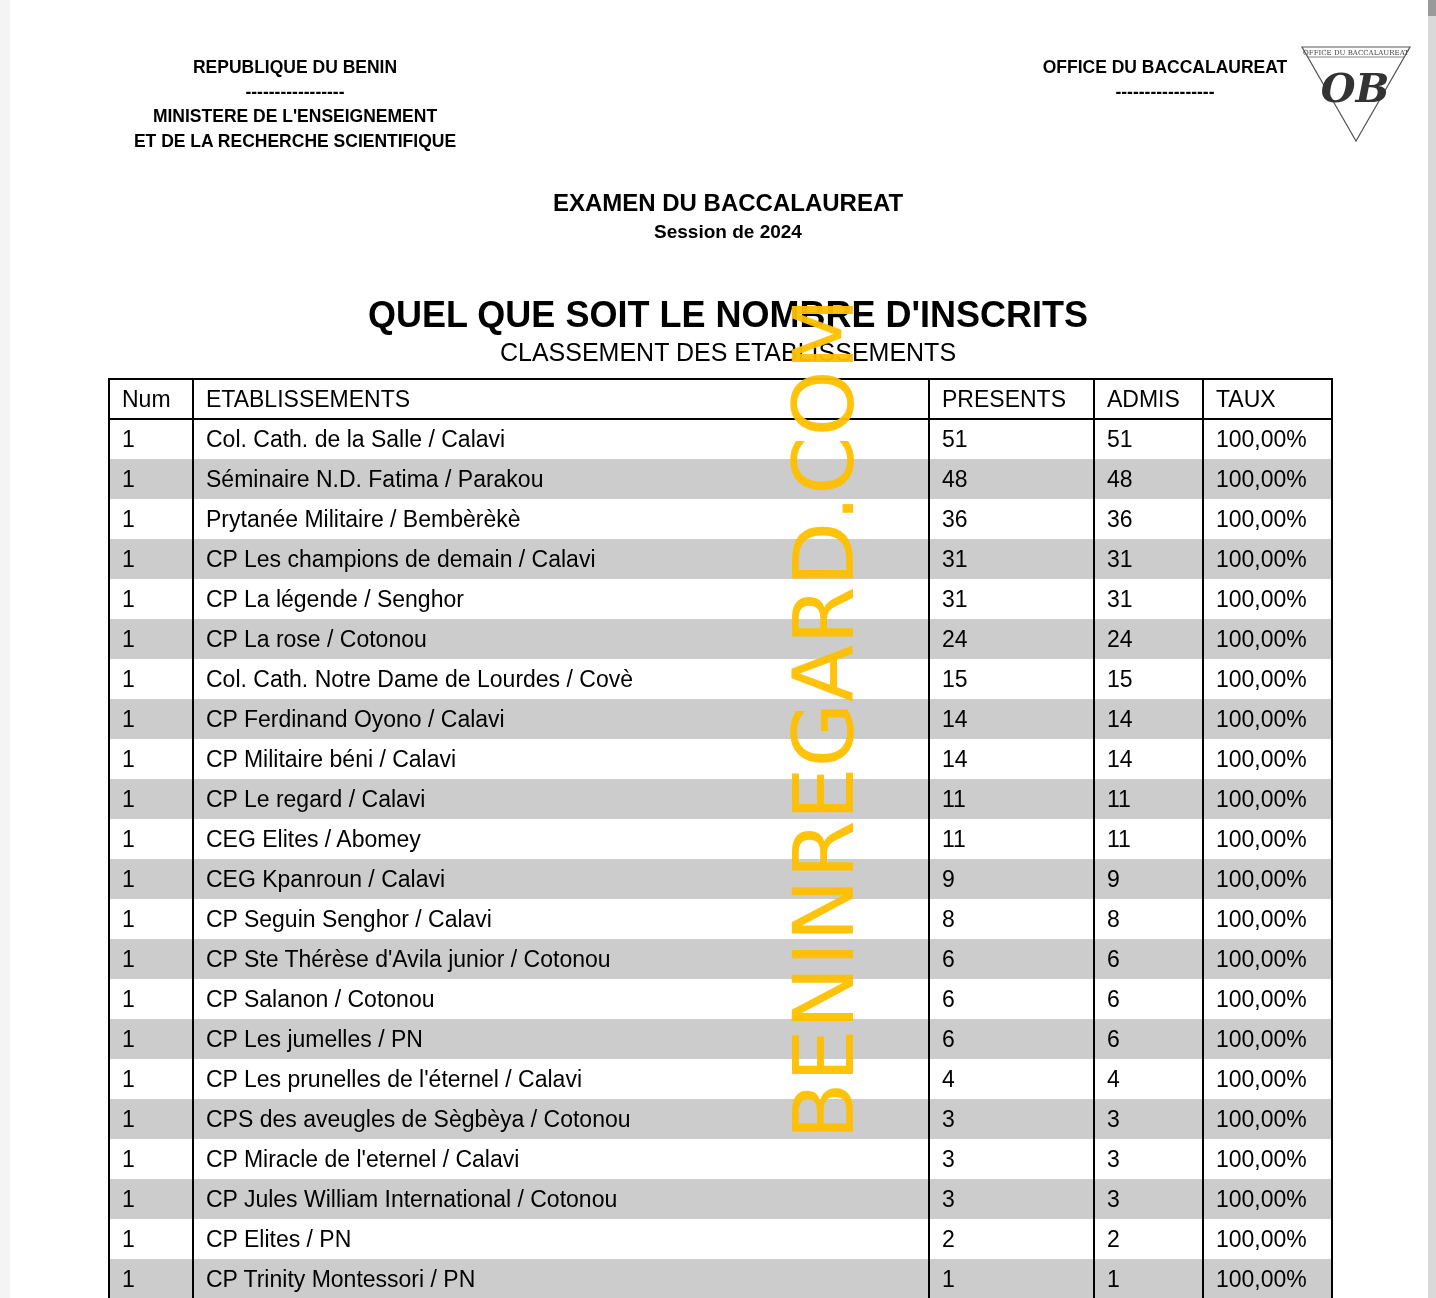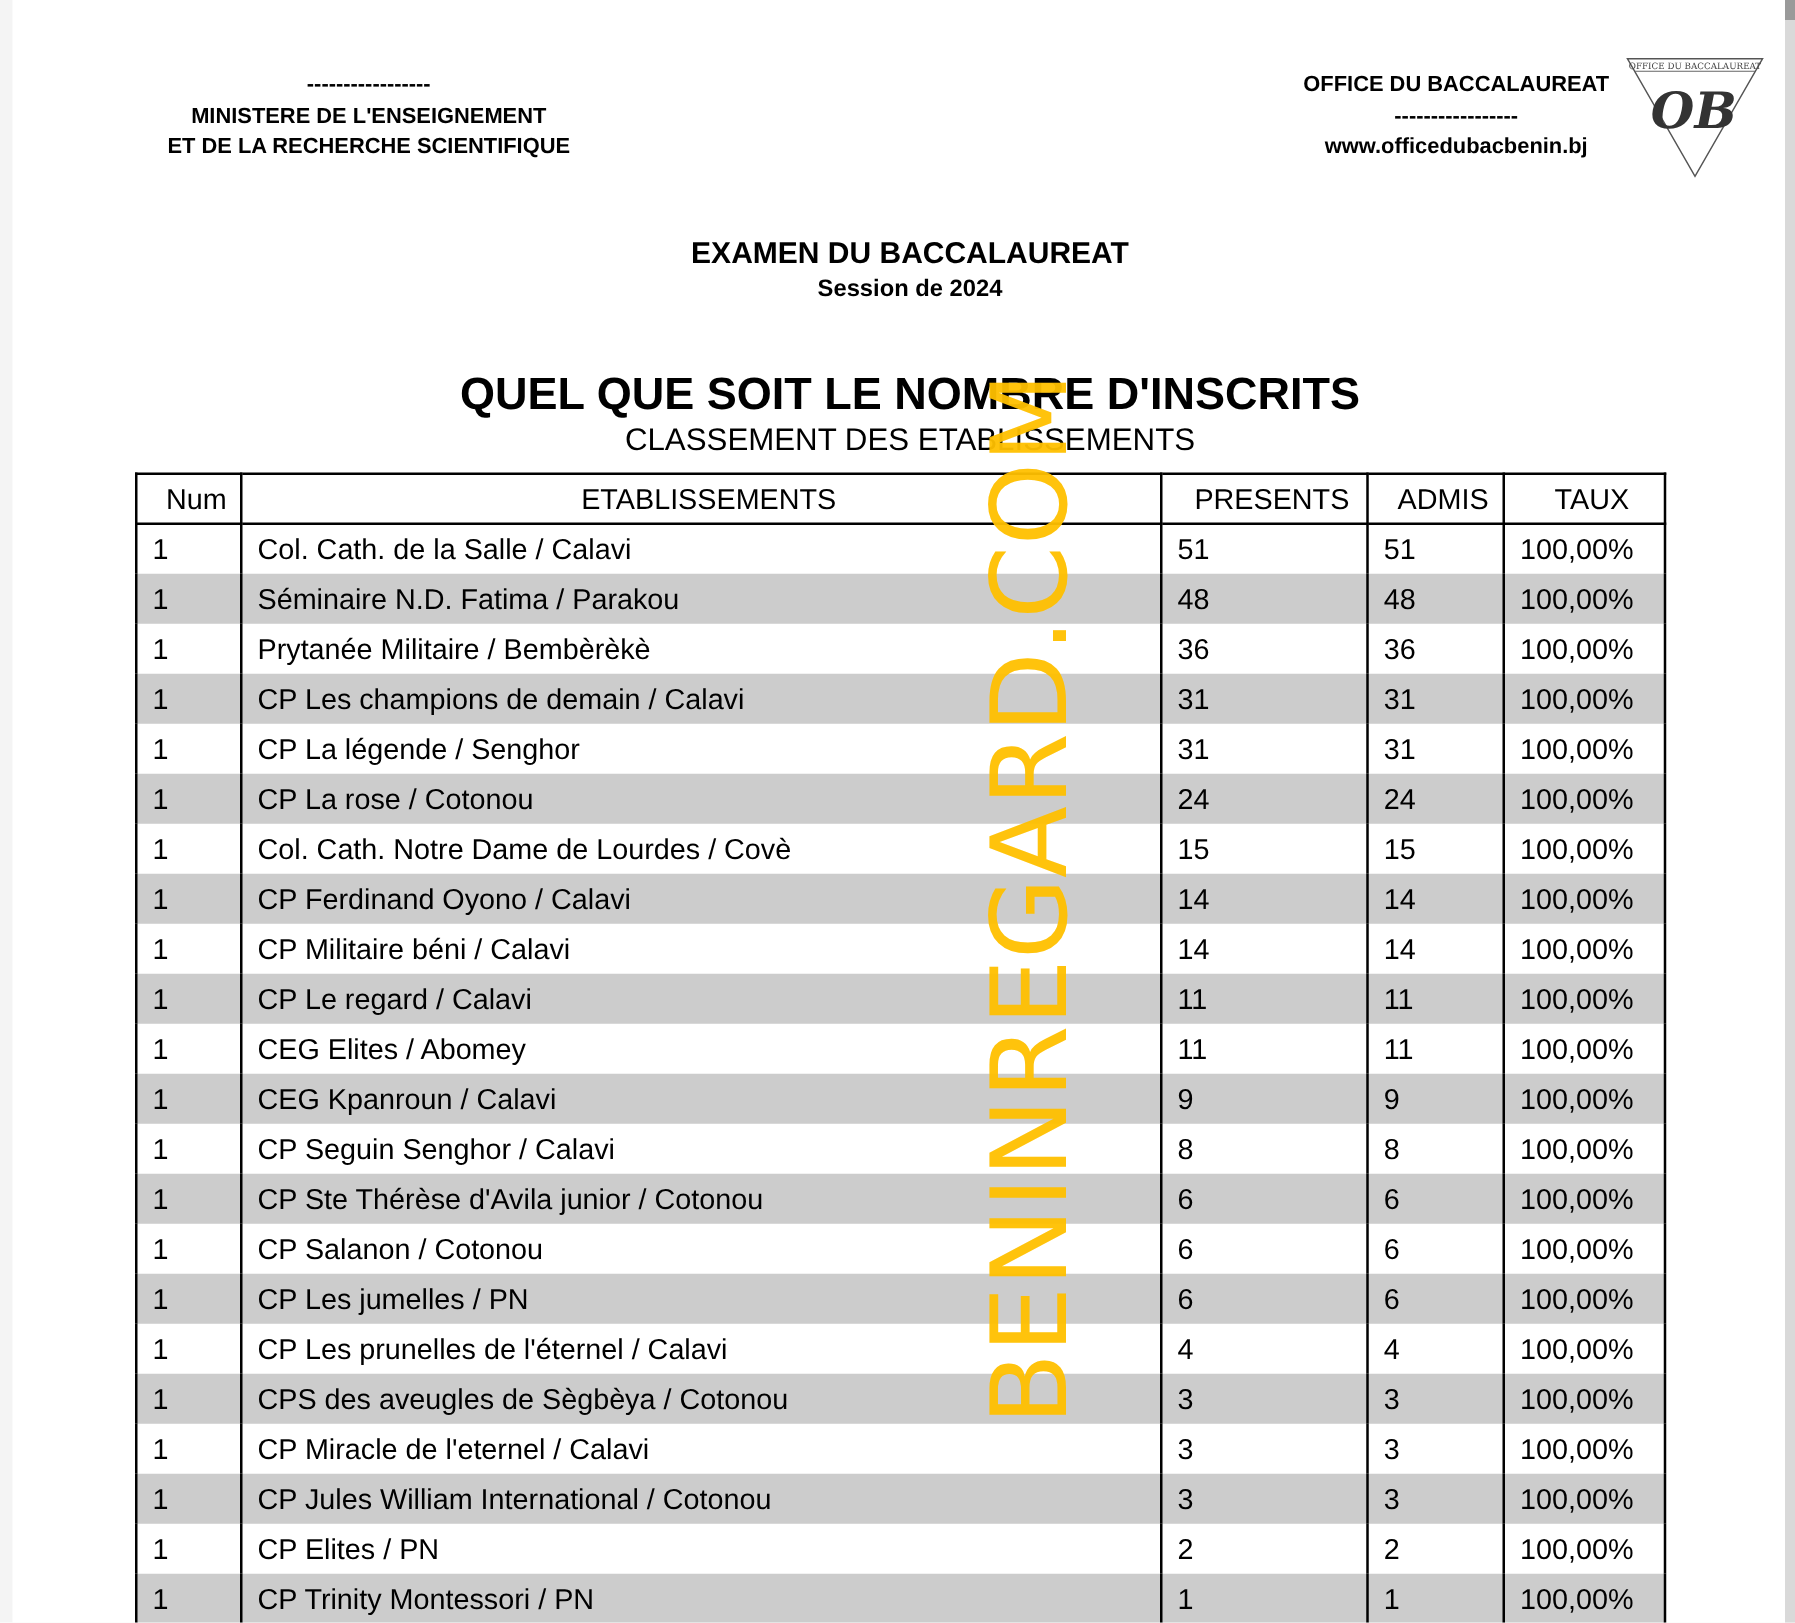--- a/index.html
+++ b/index.html
@@ -54,21 +54,21 @@
     border-collapse: collapse;
     font-size: 23px;
   }
   table.ranking th, table.ranking td {
     border-left: 2px solid #000; border-right: 2px solid #000;
     height: 38px; padding: 0 0 0 12px;
     text-align: left; font-weight: normal; white-space: nowrap;
     vertical-align: middle;
   }
   table.ranking th {
-    border-top: 2px solid #000; border-bottom: 2px solid #000; text-align: center;
+    border-top: 2px solid #000; border-bottom: 2px solid #000;
   }
   table.ranking tr { height: 40px; }
   table.ranking tr.alt td { background: #cccccc; }
   col.c-num { width: 84px; }
   col.c-name { width: 736px; }
   col.c-pres { width: 165px; }
   col.c-adm { width: 109px; }
   col.c-taux { width: 129px; }
   .watermark {
     position: absolute; left: 772px; top: 1140px;
@@ -77,29 +77,29 @@
     font-family: "DejaVu Sans", sans-serif; white-space: nowrap;
     opacity: 0.95; pointer-events: none;
   }
 </style>
 </head>
 <body>
 
 <div class="page">
 
   <div class="hdr-left">
+    <div>REPUBLIQUE DU BENIN</div>
     <div>-----------------</div>
     <div>MINISTERE DE L'ENSEIGNEMENT</div>
     <div>ET DE LA RECHERCHE SCIENTIFIQUE</div>
   </div>
 
   <div class="hdr-right">
     <div>OFFICE DU BACCALAUREAT</div>
     <div>-----------------</div>
-    <div>www.officedubacbenin.bj</div>
   </div>
 
   <svg class="logo" viewBox="0 0 112 100">
     <polygon points="2,3 110,3 56,97" fill="#ffffff" stroke="#555" stroke-width="1.2"></polygon>
     <line x1="8" y1="13" x2="104" y2="13" stroke="#666" stroke-width="0.8"></line>
     <text x="56" y="11" text-anchor="middle" font-size="7" fill="#444" font-family="DejaVu Serif, serif">OFFICE DU BACCALAUREAT</text>
     <text x="55" y="58" text-anchor="middle" font-size="40" font-weight="bold" font-style="italic" fill="#333" font-family="DejaVu Serif, serif">OB</text>
   </svg>
 
   <div class="exam-title">EXAMEN DU BACCALAUREAT</div>

